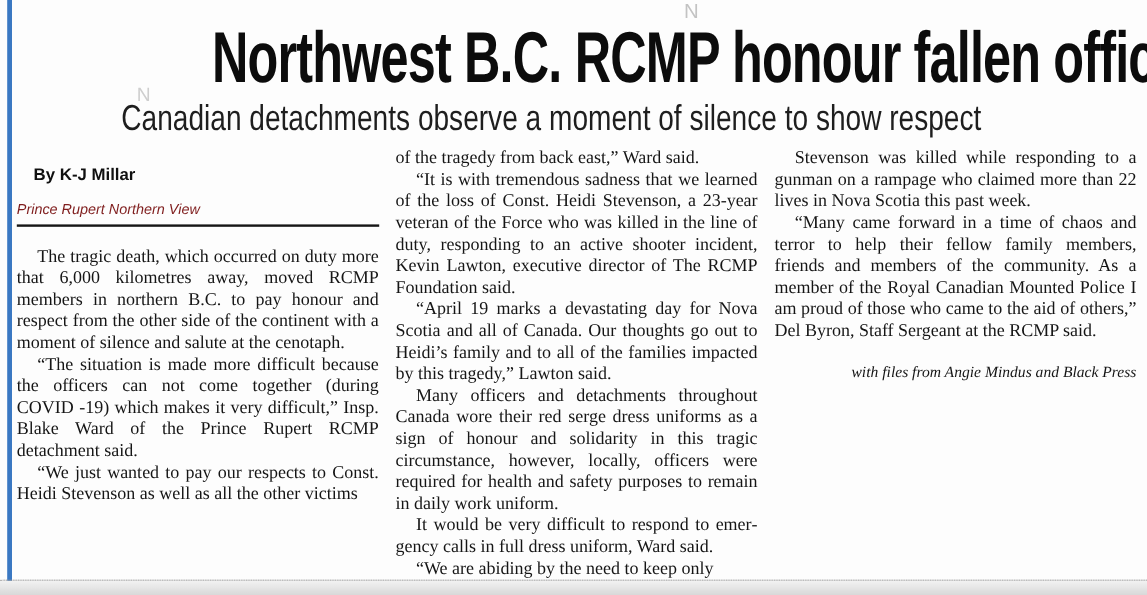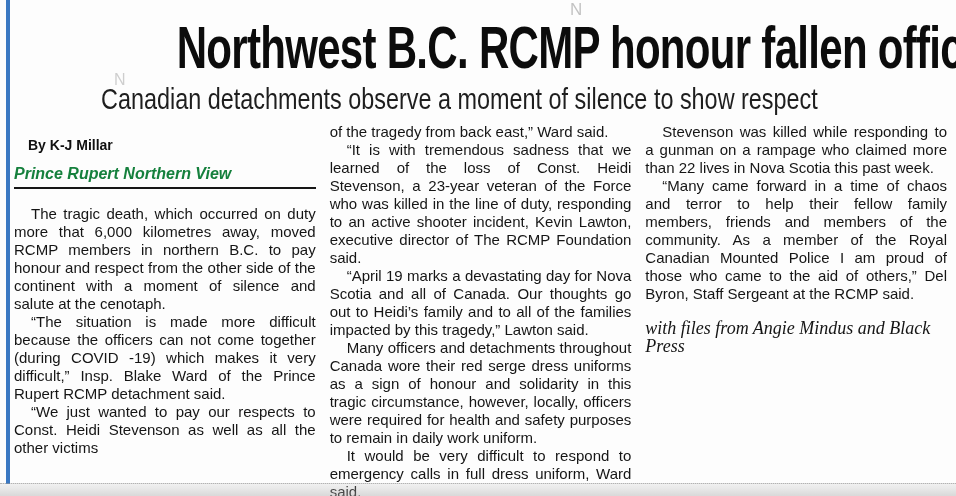--- a/index.html
+++ b/index.html
@@ -62,46 +62,46 @@
   }
   .col { flex: 1 1 0; min-width: 0; }
 
   .byline-author {
     font-family: "Liberation Sans", sans-serif;
     font-weight: bold; font-size: 14px; line-height: 16px;
     color: #101010; margin: 14px;
   }
   .byline-pub {
     font-family: "Liberation Sans", sans-serif;
-    font-weight: bold; font-style: italic;
-    font-size: 16px; line-height: 14px;
-    color: #15803d; margin: 0 0 6px 0;
+    font-weight: normal; font-style: italic;
+    font-size: 12px; line-height: 14px;
+    color: #7f1d1d; margin: 0 0 6px 0;
   }
   .byline-rule {
     border: 0; border-top: 2px solid #161616;
     margin: 0 0 16px 0;
   }
 
   .body-para {
-    font-family: Liberation Sans, sans-serif;
+    font-family: Liberation Serif, serif;
     font-size: 15px; line-height: 18px;
     color: #151515;
     text-align: justify;
     text-indent: 17px;
     margin: 0;
     hyphens: manual;
   }
   .body-para.no-indent { text-indent: 0; }
 
   .credit {
     font-family: "Liberation Serif", serif;
     font-style: italic;
-    font-size: 18px; line-height: 18px;
+    font-size: 13px; line-height: 18px;
     color: #151515;
-    text-align: left;
+    text-align: right;
     margin: 16px 0 0 0;
   }
 
   .scan-bottom {
     position: absolute; left: 0; bottom: 0; width: 956px; height: 12px;
     background: linear-gradient(to bottom, rgba(190,190,190,0.18), rgba(165,165,165,0.42));
     border-top: 1px dotted rgba(130,130,130,0.45);
   }
 </style>
 </head>

